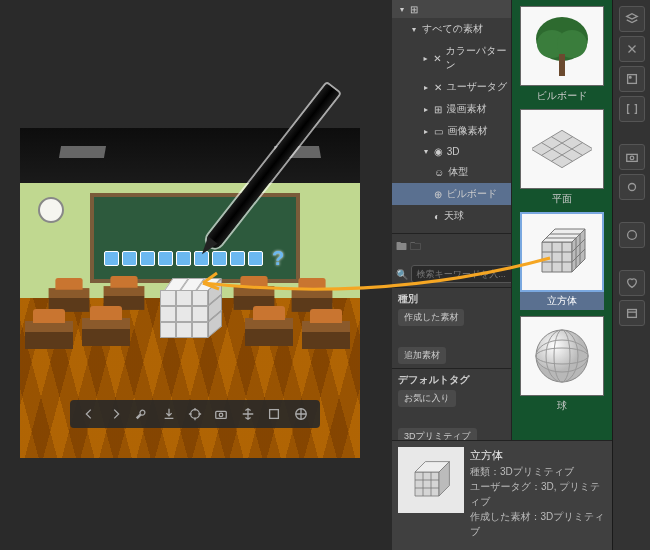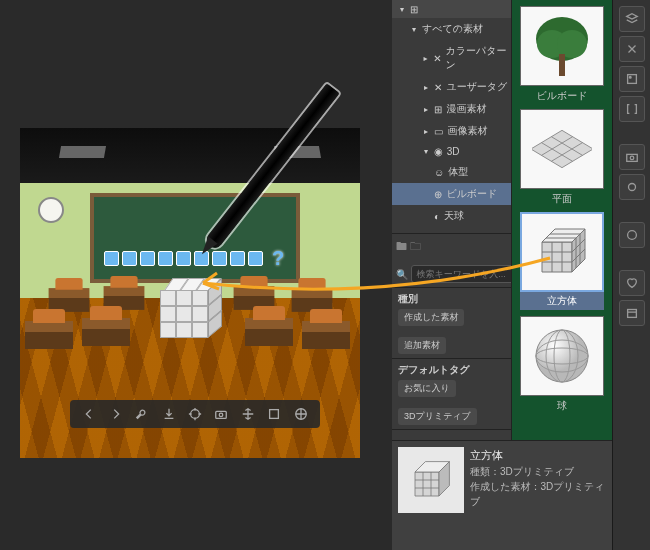--- a/index.html
+++ b/index.html
@@ -48,21 +48,21 @@
 .tree-header{height:18px;background:#474747;display:flex;align-items:center;padding-left:6px;gap:4px;}
 .tree-item{padding:4px 2px 4px 18px;display:flex;align-items:center;gap:4px;cursor:pointer;}
 .tree-item.l2{padding-left:30px;}
 .tree-item.selected{background:#5a7090;}
 .tree-ico{width:10px;height:10px;display:inline-block;}
 .caret{width:8px;height:8px;display:inline-flex;align-items:center;justify-content:center;color:#ccc;font-size:8px;}
 .search-row{padding:4px;display:flex;align-items:center;gap:3px;}
 .search-input{flex:1;background:#2a2a2a;border:1px solid #555;border-radius:3px;font-size:9px;color:#888;padding:2px 4px;height:18px;}
 .filter-section{border-top:1px solid #222;padding:4px 6px;}
 .filter-title{font-size:10px;color:#ccc;margin-bottom:3px;font-weight:bold;}
-.chip-row{display:flex;flex-wrap:wrap;gap:11px;}
+.chip-row{display:flex;flex-wrap:wrap;gap:21px;}
 .chip{background:#4a4a4a;border-radius:3px;padding:2px 6px;font-size:9px;color:#ccc;cursor:pointer;}
 .tone-row{display:flex;align-items:center;gap:4px;font-size:10px;color:#ccc;padding-top:4px;}
 .checkbox{width:11px;height:11px;background:#2a2a2a;border:1px solid #666;}
 .thumb-col{width:100px;background:#14532d;overflow:hidden;}
 .thumb{width:84px;margin:6px auto;text-align:center;}
 .thumb-img{width:84px;height:80px;background:#f8f8f8;border:1px solid #666;display:flex;align-items:center;justify-content:center;position:relative;cursor:pointer;}
 .thumb-img.selected{border:2px solid #7aa8e0;}
 .thumb-label{font-size:10px;color:#ccc;padding-top:3px;}
 .thumb-label.selected{background:#5a7090;color:#fff;padding:2px;}
 .tree-svg{width:70px;height:65px;}
@@ -354,20 +354,21 @@
             <line x1="15" y1="35" x2="45" y2="35"></line>
             <line x1="15" y1="45" x2="45" y2="45"></line>
             <line x1="25" y1="25" x2="25" y2="55"></line>
             <line x1="35" y1="25" x2="35" y2="55"></line>
           </g>
         </svg>
     </div>
     <div class="detail-info">
       <div class="detail-title">立方体</div>
       <div><span>種類：</span><span>3Dプリミティブ</span></div>
+      <div><span>ユーザータグ：</span><span>3D, プリミティブ</span></div>
       <div><span>作成した素材：</span><span>3Dプリミティブ</span></div>
     </div>
   </div>
 </div>
 
 <div class="right-rail">
   <div class="rail-btn">
       <svg viewBox="0 0 16 16">
         <path d="M2 5l6-3 6 3-6 3z M2 9l6 3 6-3"></path>
       </svg>

